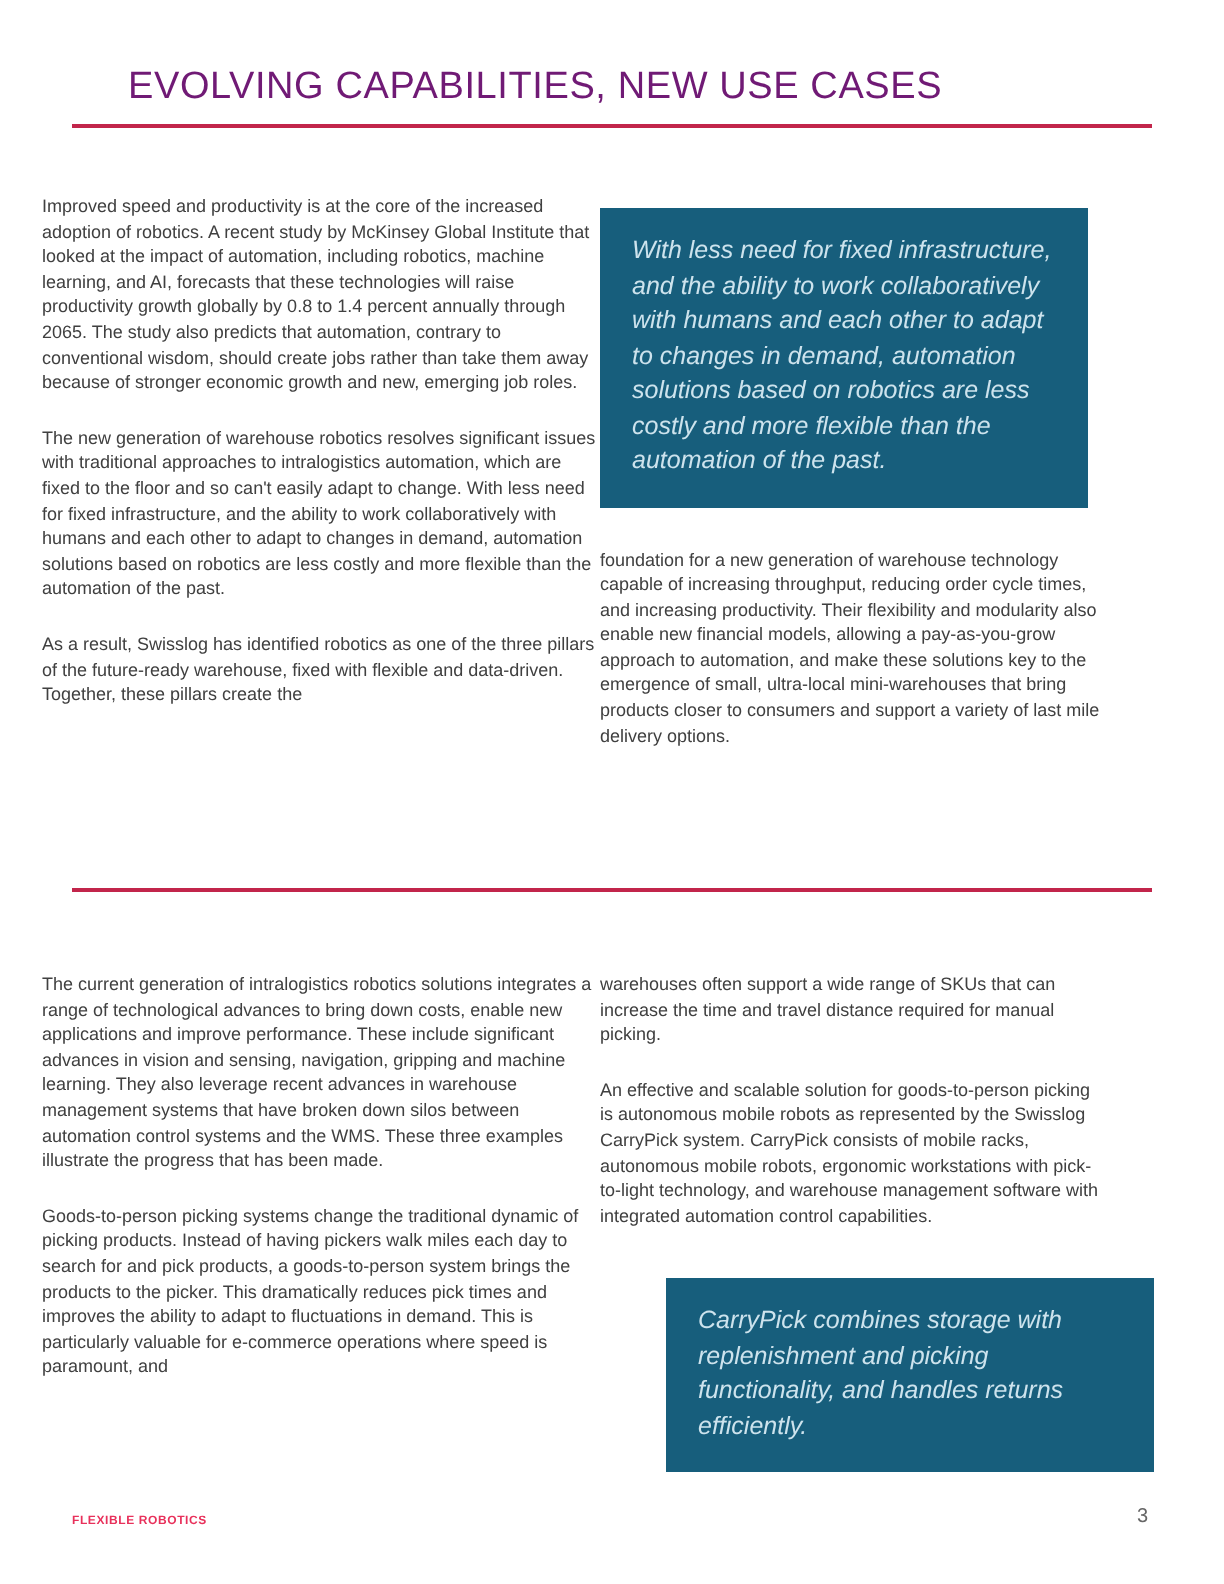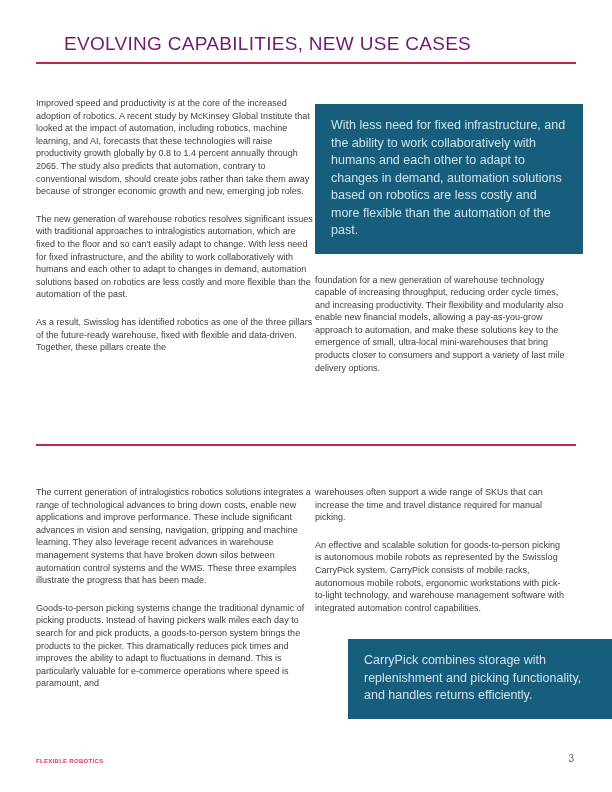--- a/index.html
+++ b/index.html
@@ -15,39 +15,39 @@
   .sec-title {
     position:absolute; left:36px; width:540px;
     font-size:19px; font-weight:300; letter-spacing:.3px;
     color:#701a75; white-space:nowrap;margin-left:28px;
   }
   .rule {
     position:absolute; left:36px; width:540px; height:1.5px;
     background:#c2254b;
   }
   .cols {
-    position:absolute; left:36px; width:543px;
+    position:absolute; left:21px; width:543px;
     display:flex; gap:1px;
   }
   .col-left  { width:278px; }
   .col-right { width:250px; }
   .cols p {
     margin:0 0 15px 0;
     font-size:9px; line-height:12.6px; color:#404040;
   }
   .subhead {
     margin:3px 0 10px 0 !important;
     font-weight:700; color:#333333;
   }
   .quote-box {
     background:#175e7c;
     color:#cde3ed;
     padding:13px 16px 14px 16px;
     font-size:12.5px; line-height:17.5px;
-    box-sizing:border-box; width:268px;
+    box-sizing:border-box; width:244px;font-style:italic;
   }
   .quote-box.first { margin-top:7px; margin-bottom:20px; }
   .quote-box.second { margin-top:25px;margin-left:33px; }
   .footer-label {
     position:absolute; left:36px; top:758px;
     font-size:6px; font-weight:600; letter-spacing:.3px;
     color:#e8315b;
   }
   .page-number {
     position:absolute; right:38px; top:753px;

